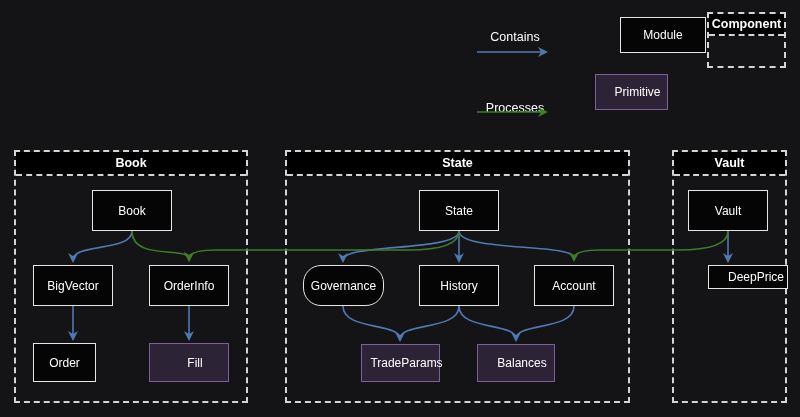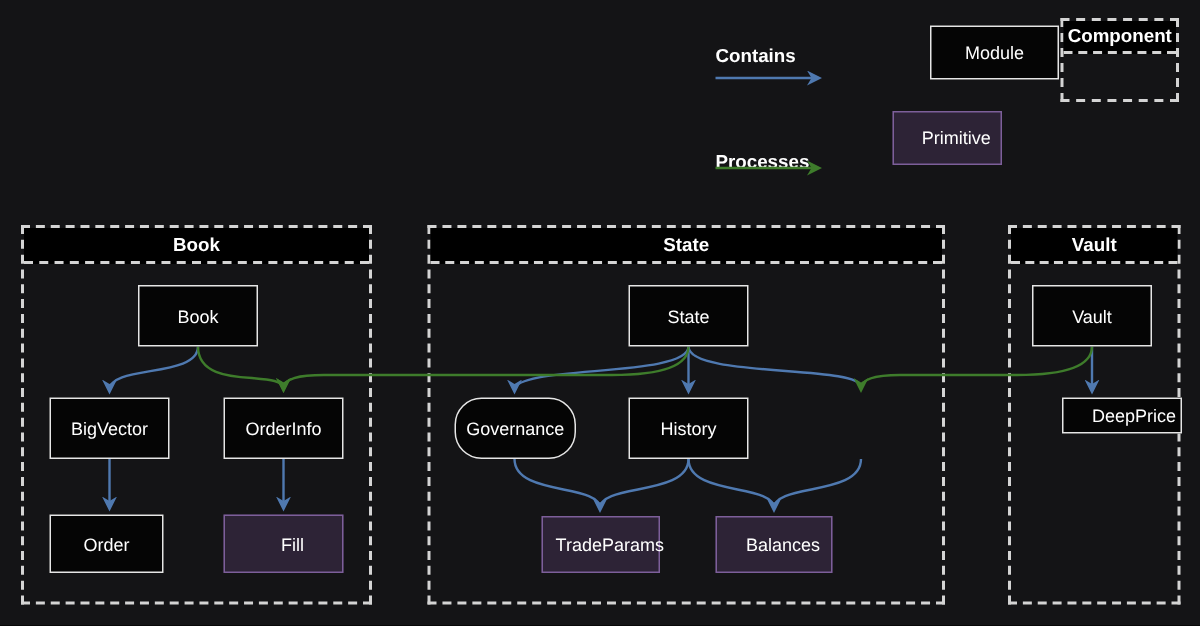--- a/index.html
+++ b/index.html
@@ -18,21 +18,21 @@
     position:relative;width:800px;height:417px;overflow:hidden;
     background:var(--background);
     font-family:"Liberation Sans","DejaVu Sans",sans-serif;
     color:var(--text);
   }
   .page-title{
     position:absolute;left:168px;top:57px;width:160px;
     font-size:23px;font-weight:bold;letter-spacing:.2px;margin:0;text-align:center;
   }
   .legend-label{
-    position:absolute;width:76px;text-align:left;font-size:12.5px;font-weight:bold;
+    position:absolute;width:76px;text-align:center;font-size:12.5px;
   }
   .lg-box{
     position:absolute;display:flex;align-items:center;justify-content:center;
     font-size:12px;box-sizing:border-box;
   }
   .module-box{background:var(--module-fill);border:1.5px solid var(--module-border);}
   .primitive-box{background:var(--primitive-fill);border:1.5px solid var(--primitive-border);padding-left:12px;}
   .component-sample{
     position:absolute;left:707px;top:12px;width:79px;height:56px;
     border:2px dashed var(--dashed-border);box-sizing:border-box;background:transparent;
@@ -118,35 +118,38 @@
 
   <div class="node module-box" style="left:92px;top:190px;width:80px;height:41px;">
     <span>Book</span>
   </div>
   <div class="node module-box" style="left:33px;top:265px;width:80px;height:41px;">
     <span>BigVector</span>
   </div>
   <div class="node module-box" style="left:149px;top:265px;width:80px;height:41px;">
     <span>OrderInfo</span>
   </div>
-  <div class="node module-box" style="left:33px;top:343px;width:76px;height:39px;">
+  <div class="node module-box" style="left:33px;top:343px;width:63px;height:39px;">
     <span>Order</span>
   </div>
   <div class="node primitive-box" style="left:149px;top:343px;width:80px;height:39px;align-items:center;">
     <span>Fill</span>
   </div>
 
   <div class="node module-box" style="left:419px;top:190px;width:80px;height:41px;">
     <span>State</span>
   </div>
   <div class="node module-box" style="left:303px;top:265px;width:81px;height:41px;border-radius:18px;">
     <span>Governance</span>
   </div>
   <div class="node module-box" style="left:419px;top:265px;width:80px;height:41px;">
     <span>History</span>
+  </div>
+  <div class="node module-box" style="left:534px;top:265px;width:80px;height:41px;">
+    <span>Account</span>
   </div>
   <div class="node primitive-box" style="left:361px;top:344px;width:79px;height:38px;">
     <span>TradeParams</span>
   </div>
   <div class="node primitive-box" style="left:477px;top:344px;width:78px;height:38px;">
     <span>Balances</span>
   </div>
 
   <div class="node module-box" style="left:688px;top:190px;width:80px;height:41px;">
     <span>Vault</span>

